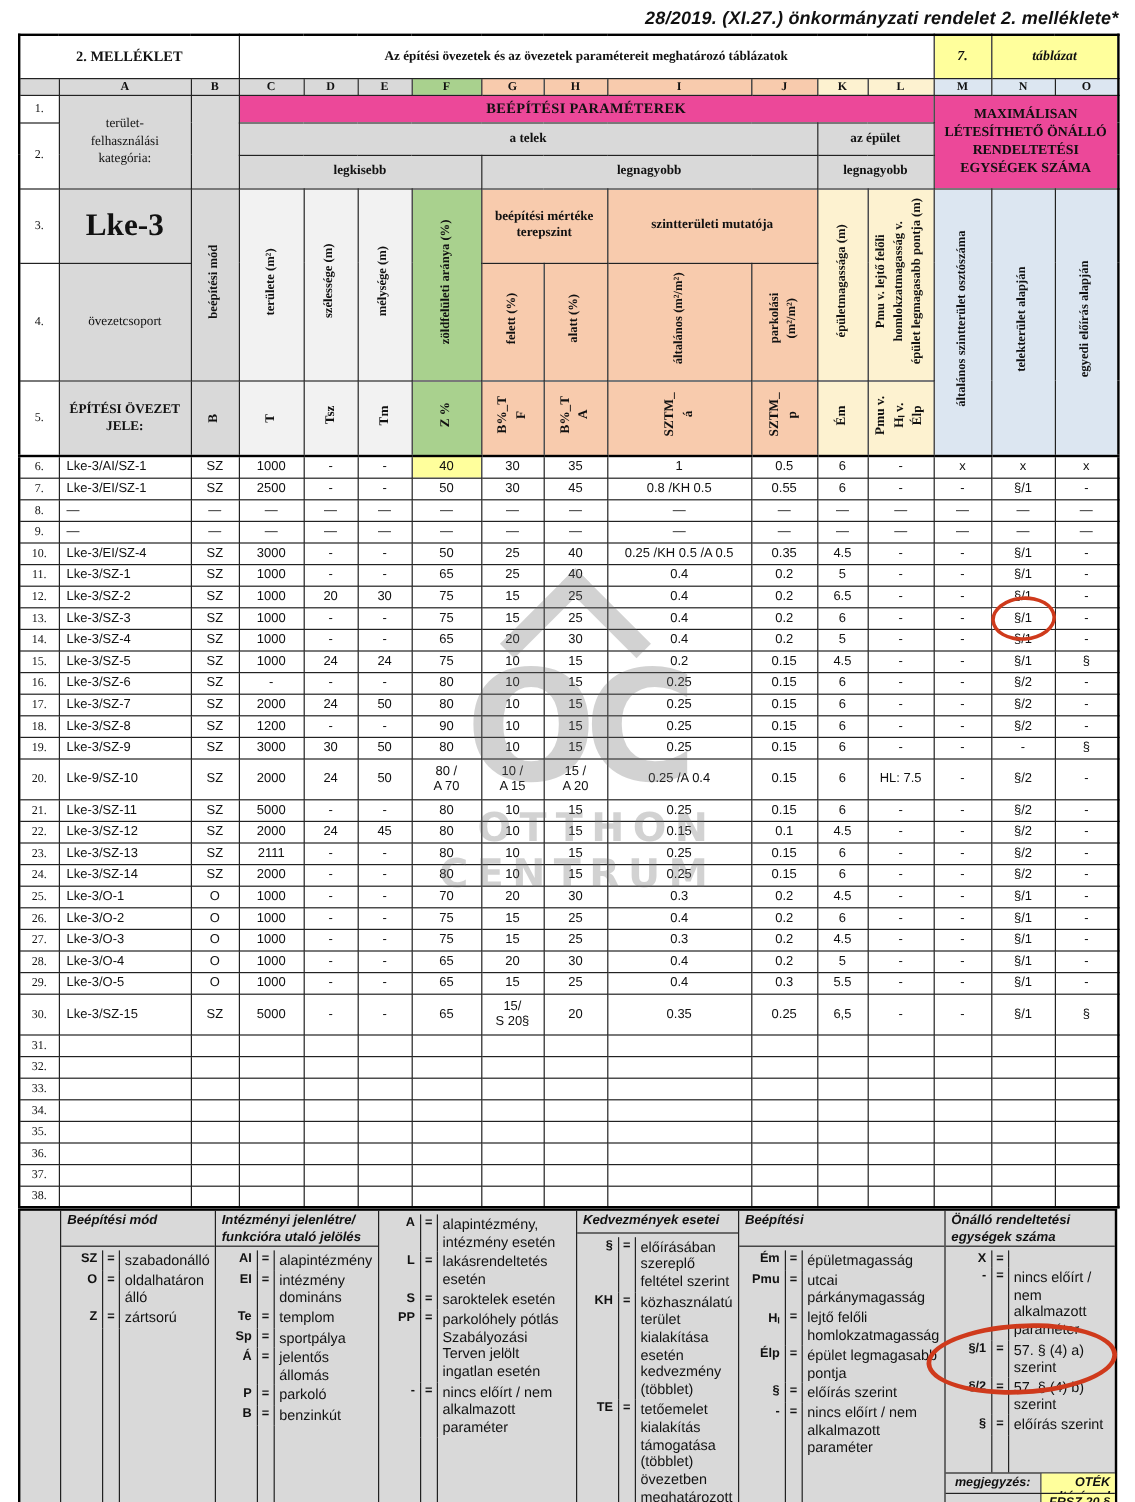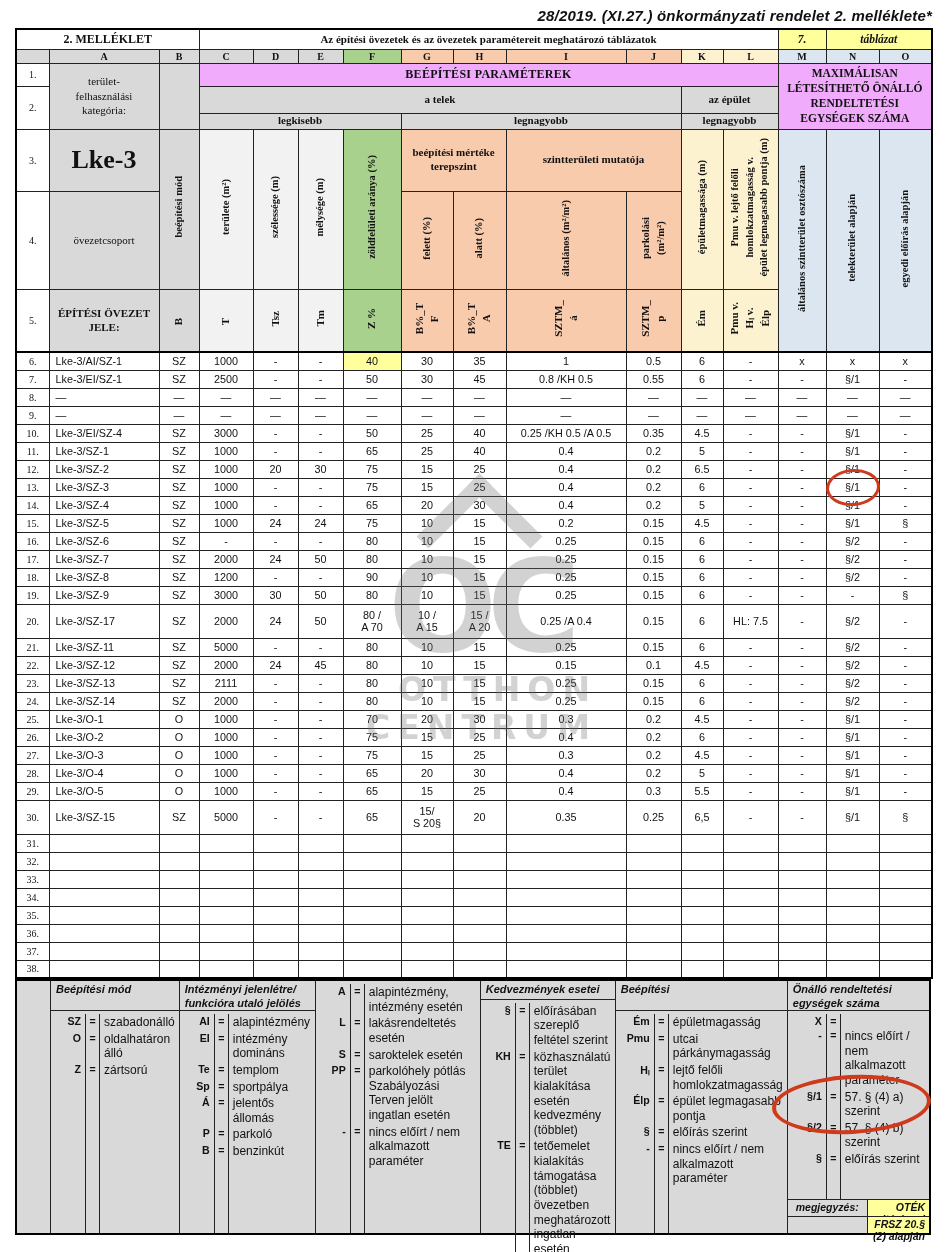--- a/index.html
+++ b/index.html
@@ -6,33 +6,33 @@
   .page{position:relative;width:946px;height:1252px;background:#fff;overflow:hidden;
         font-family:"Liberation Sans",sans-serif;color:#111;}
   .doc-title{position:absolute;top:7px;right:14px;font:bold italic 15px "Liberation Sans",sans-serif;
              letter-spacing:.2px;margin-left:26px;}
   .sheet{position:absolute;left:15px;top:28px;width:916px;}
 
   table.zt{border-collapse:collapse;table-layout:fixed;width:916px;border:2px solid #000;}
   table.zt td{border:1px solid #222;overflow:hidden;text-align:center;vertical-align:middle;
               white-space:pre-line;padding:0;}
   
-  .tr-title{height:20px}.tr-letters{height:14px}.tr-r1{height:23px}.tr-r2a{height:27px}
-  .tr-r2b{height:16px}.tr-r3{height:62px}.tr-r4{height:98px}.tr-r5{height:63px}
+  .tr-title{height:36px}.tr-letters{height:14px}.tr-r1{height:23px}.tr-r2a{height:27px}
+  .tr-r2b{height:28px}.tr-r3{height:62px}.tr-r4{height:98px}.tr-r5{height:63px}
   .c-mell{font:bold 12px "Liberation Serif",serif;}
   .c-cap{font:bold 11px "Liberation Serif",serif;}
   .c-no,.c-tabl{font:bold italic 11.5px "Liberation Serif",serif;}
   .yellow{background:#ffff9c;}
   .gray{background:#d9d9d9;}
   .wh{background:#f2f2f2;}
   .green{background:#a9d18e;}
   .peach{background:#f8cbad;}
   .cream{background:#fdf2d0;}
   .blue{background:#dce6f1;}
-  .gold{background:#f0abfc;}
+  .gold{background:#ec4899;}
   .lt{font:bold 10px "Liberation Serif",serif;}
   .num{font:10px "Liberation Serif",serif;background:#fff;}
   .cat{font:11px "Liberation Serif",serif;line-height:1.35;}
   .gold.big{font:bold 12px "Liberation Serif",serif;letter-spacing:.3px;}
   .gold.maxu{font:bold 11.5px "Liberation Serif",serif;padding:2px 8px;line-height:1.3;}
   .hb{font:bold 11px "Liberation Serif",serif;line-height:1.25;}
   .zonebig{font:bold 26px "Liberation Serif",serif;}
   .ovz{font:11px "Liberation Serif",serif;}
   .jele{font:bold 11px "Liberation Serif",serif;line-height:1.3;}
   td.rot{padding:2px 0;}
@@ -456,21 +456,21 @@
             <td>0.25</td>
             <td>0.15</td>
             <td>6</td>
             <td>-</td>
             <td>-</td>
             <td>-</td>
             <td>§</td>
           </tr>
           <tr class="tall">
             <td class="num">20.</td>
-            <td class="zone-cell">Lke-3/SZ-17</td>
+            <td class="zone-cell">Lke-9/SZ-10</td>
             <td>SZ</td>
             <td>2000</td>
             <td>24</td>
             <td>50</td>
             <td>80 /
 A 70</td>
             <td>10 /
 A 15</td>
             <td>15 /
 A 20</td>

